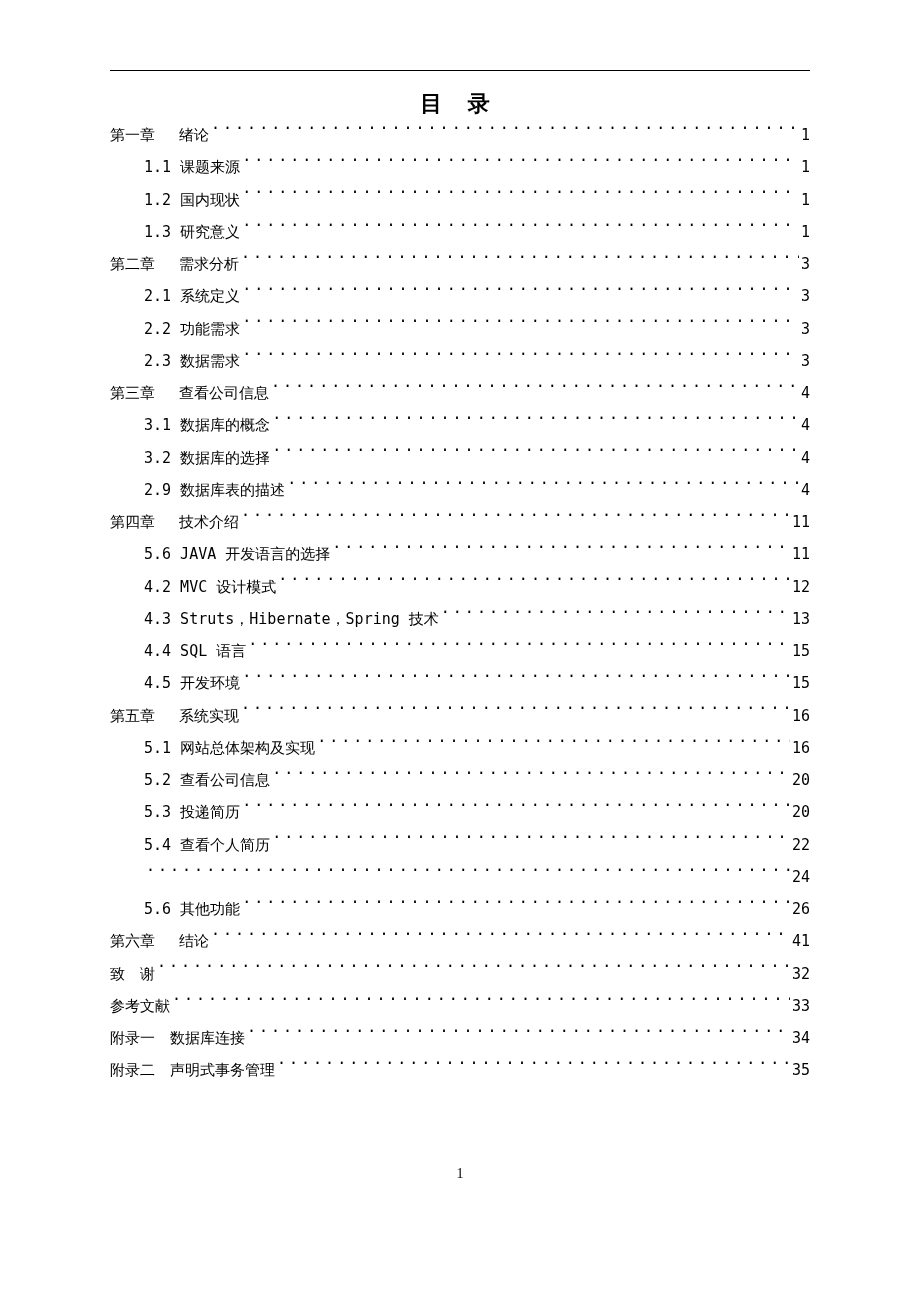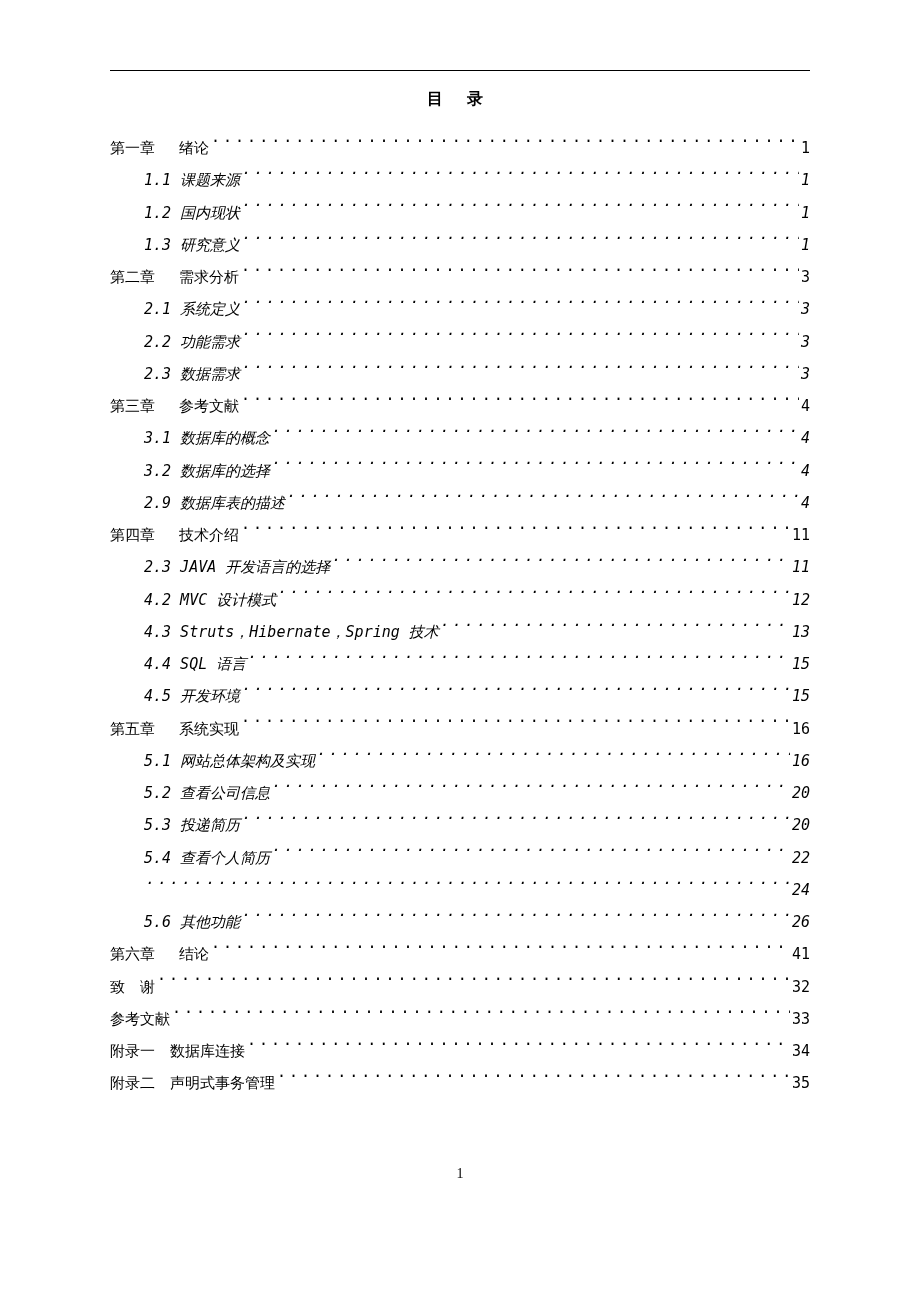--- a/index.html
+++ b/index.html
@@ -18,41 +18,39 @@
     .page {
       padding: 70px 110px 0 110px;
     }
     .hr-top {
       border: none;
       border-top: 1.5px solid #000;
       margin-bottom: 18px;
     }
     .toc-title {
       text-align: center;
-      font-size: 16px;
+      font-size: 22px;
       font-weight: bold;
       letter-spacing: 10px;
-      margin-bottom: 22px;
       font-family: "SimSun", "宋体", serif;
     }
     .toc-list {
       font-size: 15px;
       line-height: 2.15;
     }
     .toc-entry {
       display: flex;
       align-items: baseline;
       white-space: nowrap;
     }
     .toc-entry.level-1 {
       padding-left: 0;
     }
     .toc-entry.level-2 {
       padding-left: 34px;
-      font-style: italic;
     }
     .toc-label {
       flex: 0 0 auto;
       font-family: "SimSun", "宋体", monospace;
     }
     .toc-dots {
       flex: 1 1 auto;
       overflow: hidden;
       letter-spacing: 3px;
       color: #000;
@@ -123,21 +121,21 @@
         <span class="toc-label">2.2 功能需求</span>
         <span class="toc-dots"></span>
         <span class="toc-page">3</span>
       </div>
       <div class="toc-entry level-2">
         <span class="toc-label">2.3 数据需求</span>
         <span class="toc-dots"></span>
         <span class="toc-page">3</span>
       </div>
       <div class="toc-entry level-1">
-        <span class="toc-label">第三章　 参考文献</span>
+        <span class="toc-label">第三章　 查看公司信息</span>
         <span class="toc-dots"></span>
         <span class="toc-page">4</span>
       </div>
       <div class="toc-entry level-2">
         <span class="toc-label">3.1 数据库的概念</span>
         <span class="toc-dots"></span>
         <span class="toc-page">4</span>
       </div>
       <div class="toc-entry level-2">
         <span class="toc-label">3.2 数据库的选择</span>
@@ -148,21 +146,21 @@
         <span class="toc-label">2.9 数据库表的描述</span>
         <span class="toc-dots"></span>
         <span class="toc-page">4</span>
       </div>
       <div class="toc-entry level-1">
         <span class="toc-label">第四章　 技术介绍</span>
         <span class="toc-dots"></span>
         <span class="toc-page">11</span>
       </div>
       <div class="toc-entry level-2">
-        <span class="toc-label">2.3 JAVA 开发语言的选择 </span>
+        <span class="toc-label">5.6 JAVA 开发语言的选择 </span>
         <span class="toc-dots"></span>
         <span class="toc-page">11</span>
       </div>
       <div class="toc-entry level-2">
         <span class="toc-label">4.2 MVC 设计模式 </span>
         <span class="toc-dots"></span>
         <span class="toc-page">12</span>
       </div>
       <div class="toc-entry level-2">
         <span class="toc-label">4.3 Struts，Hibernate，Spring 技术 </span>

